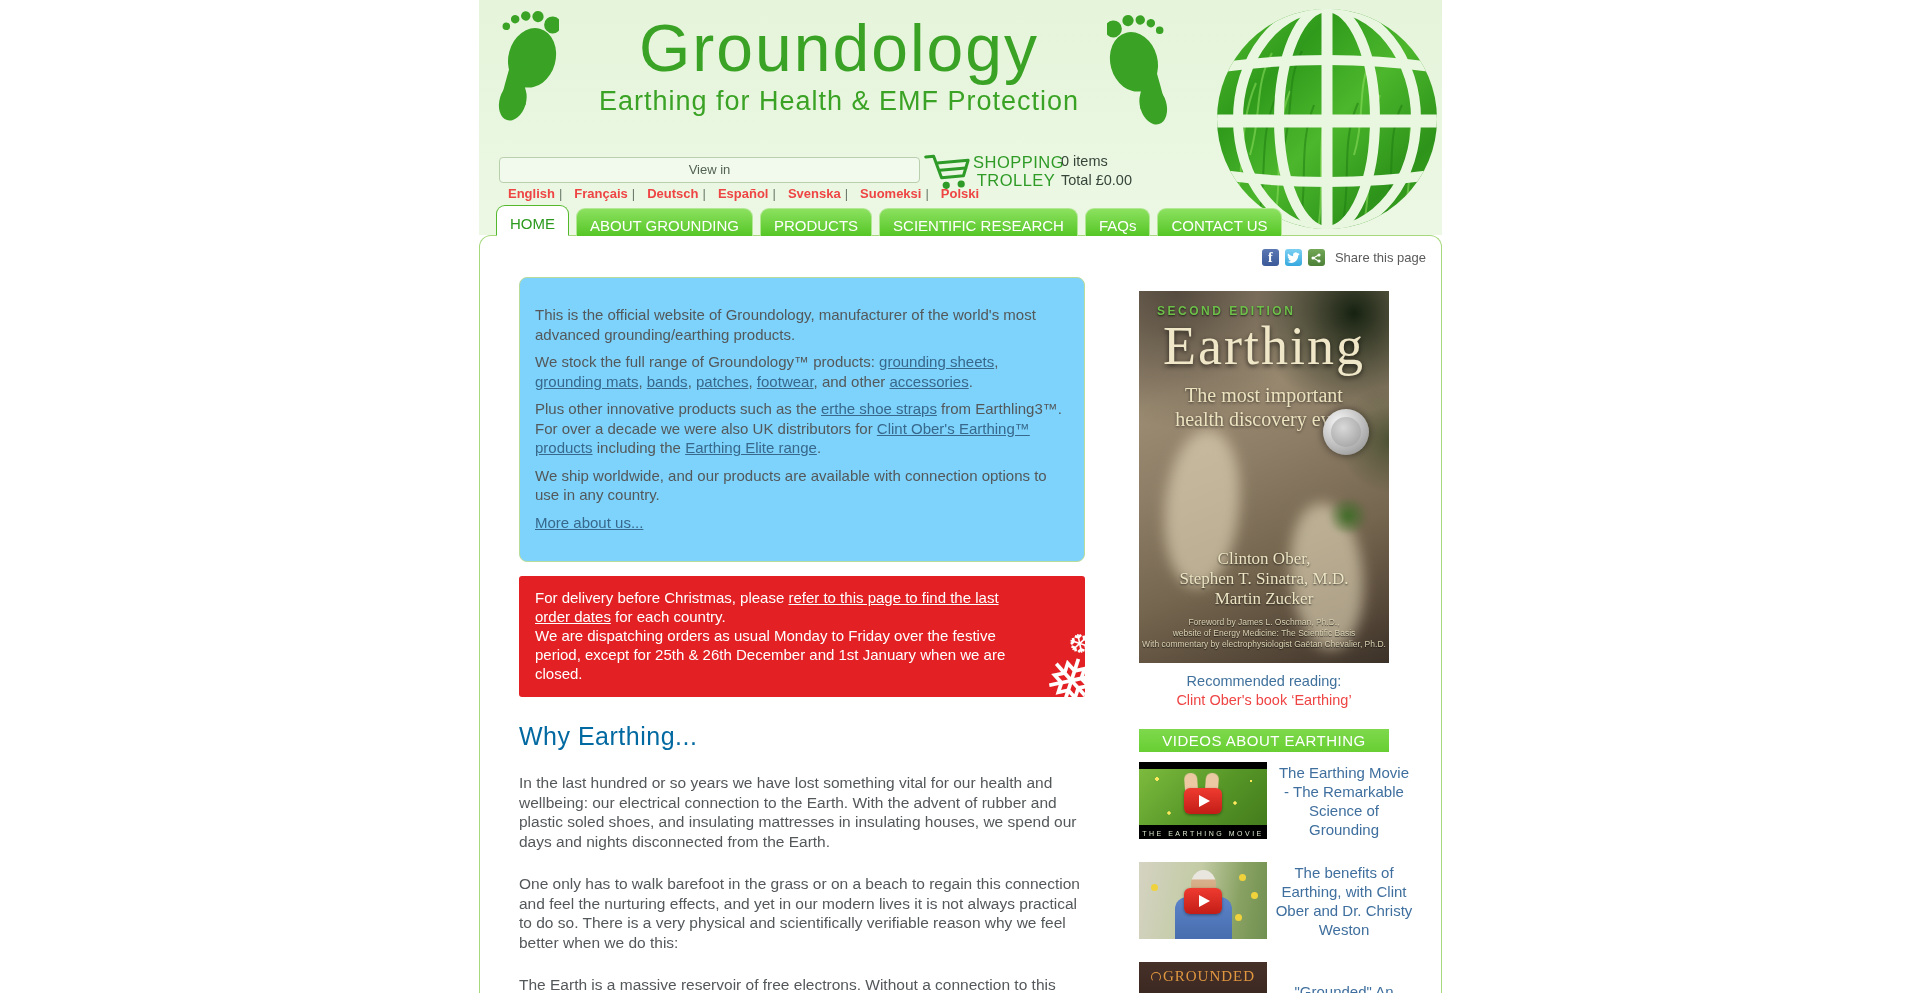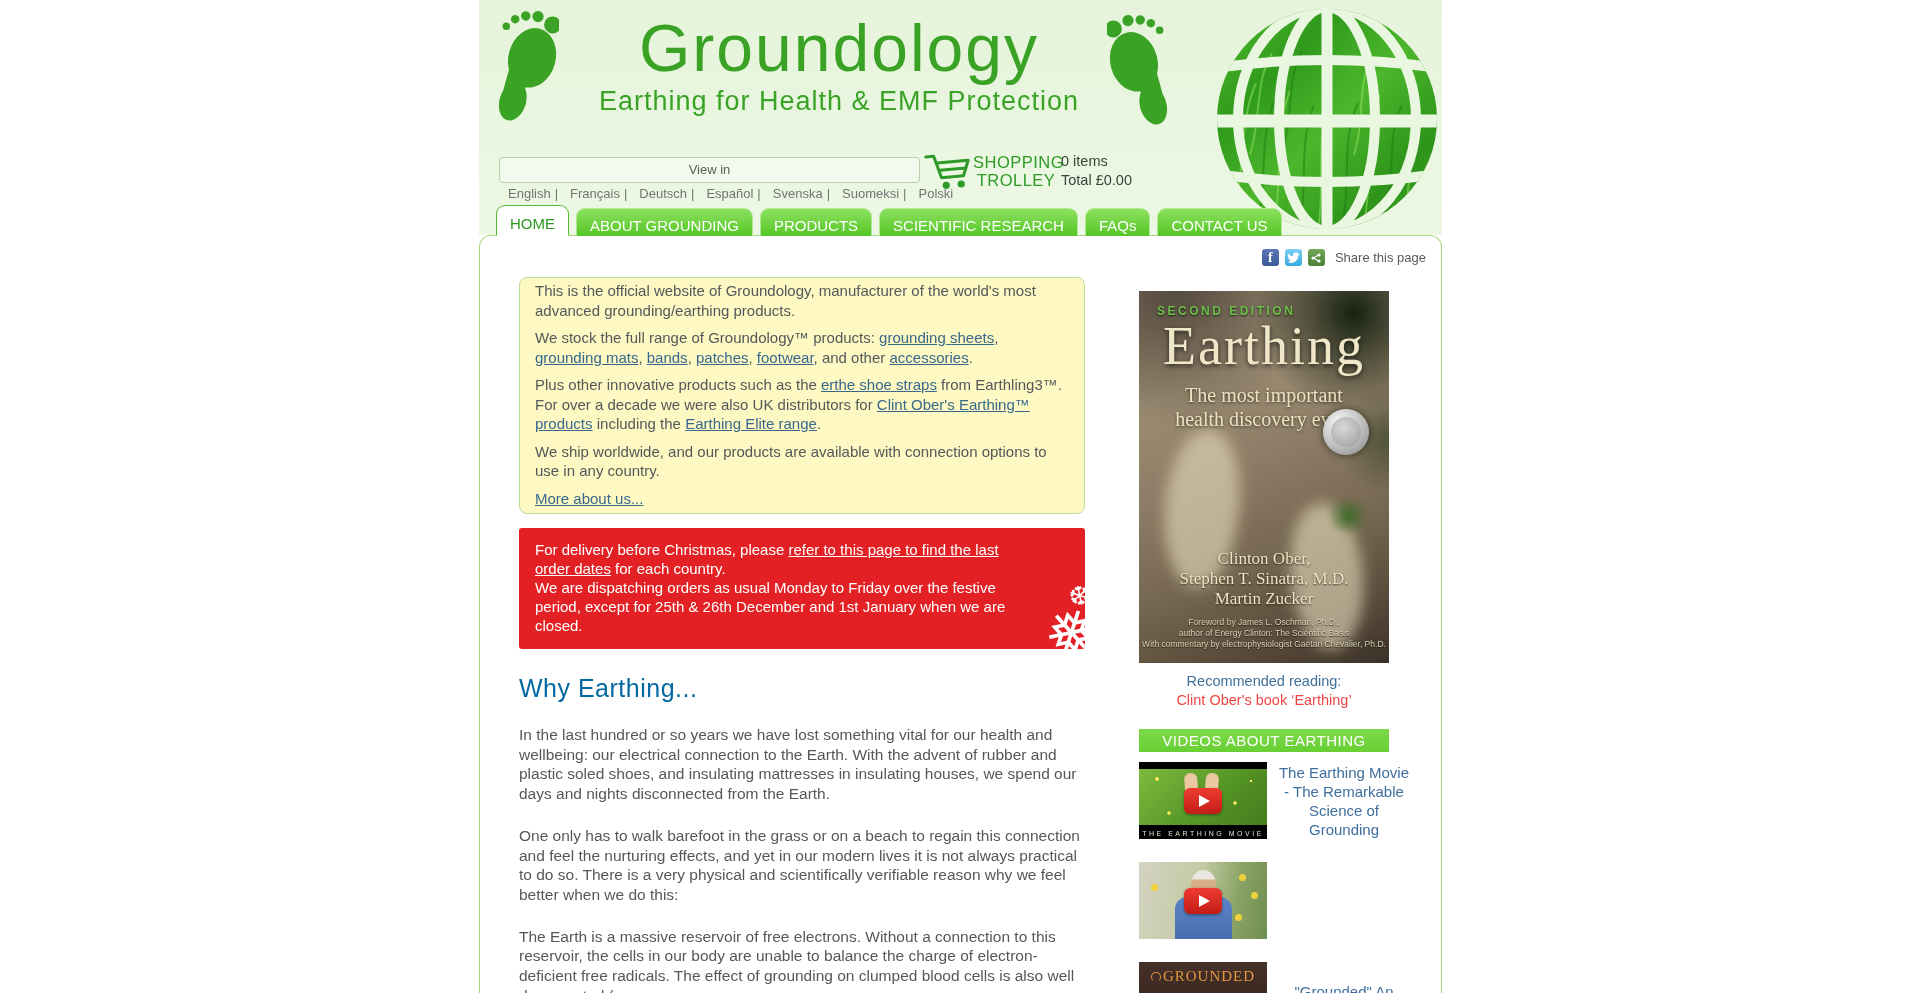--- a/index.html
+++ b/index.html
@@ -15,21 +15,21 @@
   .foot-left{left:14px;top:8px;}
   .foot-right{left:628px;top:12px;transform:scaleX(-1);}
   .logo-block{position:absolute;left:105px;top:12px;width:510px;text-align:center;}
   .site-title{font-size:66px;color:#3aa325;letter-spacing:2px;font-weight:400;line-height:72px;}
   .tagline{font-size:27px;color:#3aa325;letter-spacing:1px;margin-top:2px;}
   .globe{position:absolute;right:2px;top:5px;width:226px;height:229px;overflow:hidden;}
 
   .langbar{position:absolute;left:20px;top:157px;width:421px;height:26px;line-height:24px;
            background:#f2faee;border:1px solid #b9cfae;border-radius:4px;text-align:center;
            font-size:13px;color:#55635!5;color:#546354;}
-  .langbar a{color:#737373;font-weight:normal;text-decoration:none;padding-left:8px;}
+  .langbar a{color:#ef4444;font-weight:bold;text-decoration:none;padding-left:8px;}
   .langbar .sep{color:#6a7a6a;margin:0 4px;}
 
   .trolley-icon{position:absolute;left:446px;top:150px;transform:rotate(-5deg);}
   .trolley-label{position:absolute;left:494px;top:153px;width:86px;text-align:center;
                  color:#2f9b27;font-size:16.5px;line-height:18px;letter-spacing:.5px;}
   .totals{position:absolute;left:582px;top:152px;width:110px;text-align:left;
           color:#36453a;font-size:14.5px;line-height:19px;}
 
   .tabs{position:absolute;left:17px;bottom:-1px;display:flex;gap:7px;align-items:flex-end;z-index:5;}
   .tab{display:block;height:28px;line-height:27px;padding:3px 13px;font-size:15px;color:#fff;
@@ -43,21 +43,21 @@
            border-radius:12px 12px 0 0;height:758px;overflow:hidden;}
   .share-row{position:absolute;top:13px;right:15px;display:flex;align-items:center;gap:6px;}
   .share-label{font-size:13px;color:#5a5a5a;margin-left:4px;}
   .sicon{width:17px;height:17px;border-radius:3px;display:flex;align-items:center;justify-content:center;}
   .si-fb{background:linear-gradient(#5b78b4,#3b5998);color:#fff;font-family:"Liberation Serif",serif;
          font-weight:bold;font-size:14px;}
   .si-tw{background:linear-gradient(#7cd0f2,#35a8df);}
   .si-st{background:linear-gradient(#72a857,#4d8038);}
 
   .left-col{position:absolute;left:39px;top:41px;width:566px;}
-  .intro-box{border:1px solid #b9dc9b;border-radius:8px;padding:3px 15px;background:#fef9c3;}
+  .intro-box{border:1px solid #b9dc9b;border-radius:8px;padding:27px 15px;background:#7dd3fc;}
   .intro-box p{margin:0 0 8px 0;font-size:15px;line-height:19.5px;color:#54585a;}
   .intro-box p:last-child{margin-bottom:2px;}
   .lnk{color:#38688c;text-decoration:underline;cursor:pointer;}
 
   .notice{position:relative;margin-top:14px;background:#e32124;border-radius:3px;
           padding:12px 60px 14px 16px;overflow:hidden;}
   .notice p{margin:0;color:#fff;font-size:15px;line-height:19px;}
   .notice p + p{}
   .notice .lnk{color:#fff;}
   .snow1{position:absolute;right:-12px;bottom:-16px;color:#fff;font-size:62px;transform:rotate(18deg);
@@ -311,21 +311,21 @@
           <div class="book-title">Earthing</div>
           <div class="book-sub">The most important health discovery ever!</div>
           <div class="medal"></div>
           <div class="authors">
             <div>Clinton Ober,</div>
             <div>Stephen T. Sinatra, M.D.</div>
             <div>Martin Zucker</div>
           </div>
           <div class="foreword">
             <div>Foreword by James L. Oschman, Ph.D.,</div>
-            <div>author of Energy Clinton: The Scientific Basis</div>
+            <div>website of Energy Medicine: The Scientific Basis</div>
             <div>With commentary by electrophysiologist Gaëtan Chevalier, Ph.D.</div>
           </div>
         </div>
 
         <div class="recommended">
           <div>Recommended reading:</div>
           <a href="#">Clint Ober's book ‘Earthing’</a>
         </div>
 
         <div class="videos-bar">VIDEOS ABOUT EARTHING</div>
@@ -347,20 +347,21 @@
           <div class="video-item">
             <div class="thumb t-clint">
               <div class="flower" style="left:100px;top:12px;"></div>
               <div class="flower" style="left:112px;top:30px;"></div>
               <div class="flower" style="left:96px;top:52px;"></div>
               <div class="flower" style="left:12px;top:22px;"></div>
               <div class="head"></div>
               <div class="shirt"></div>
               <div class="play"></div>
             </div>
+            <div class="vcaption">The benefits of Earthing, with Clint Ober and Dr. Christy Weston</div>
           </div>
 
           <div class="video-item">
             <div class="thumb t-grounded">
               <div class="gtitle"><span class="spiral"></span><span>GROUNDED</span></div>
 
             </div>
             <div class="vcaption">"Grounded" An independent</div>
           </div>
 

